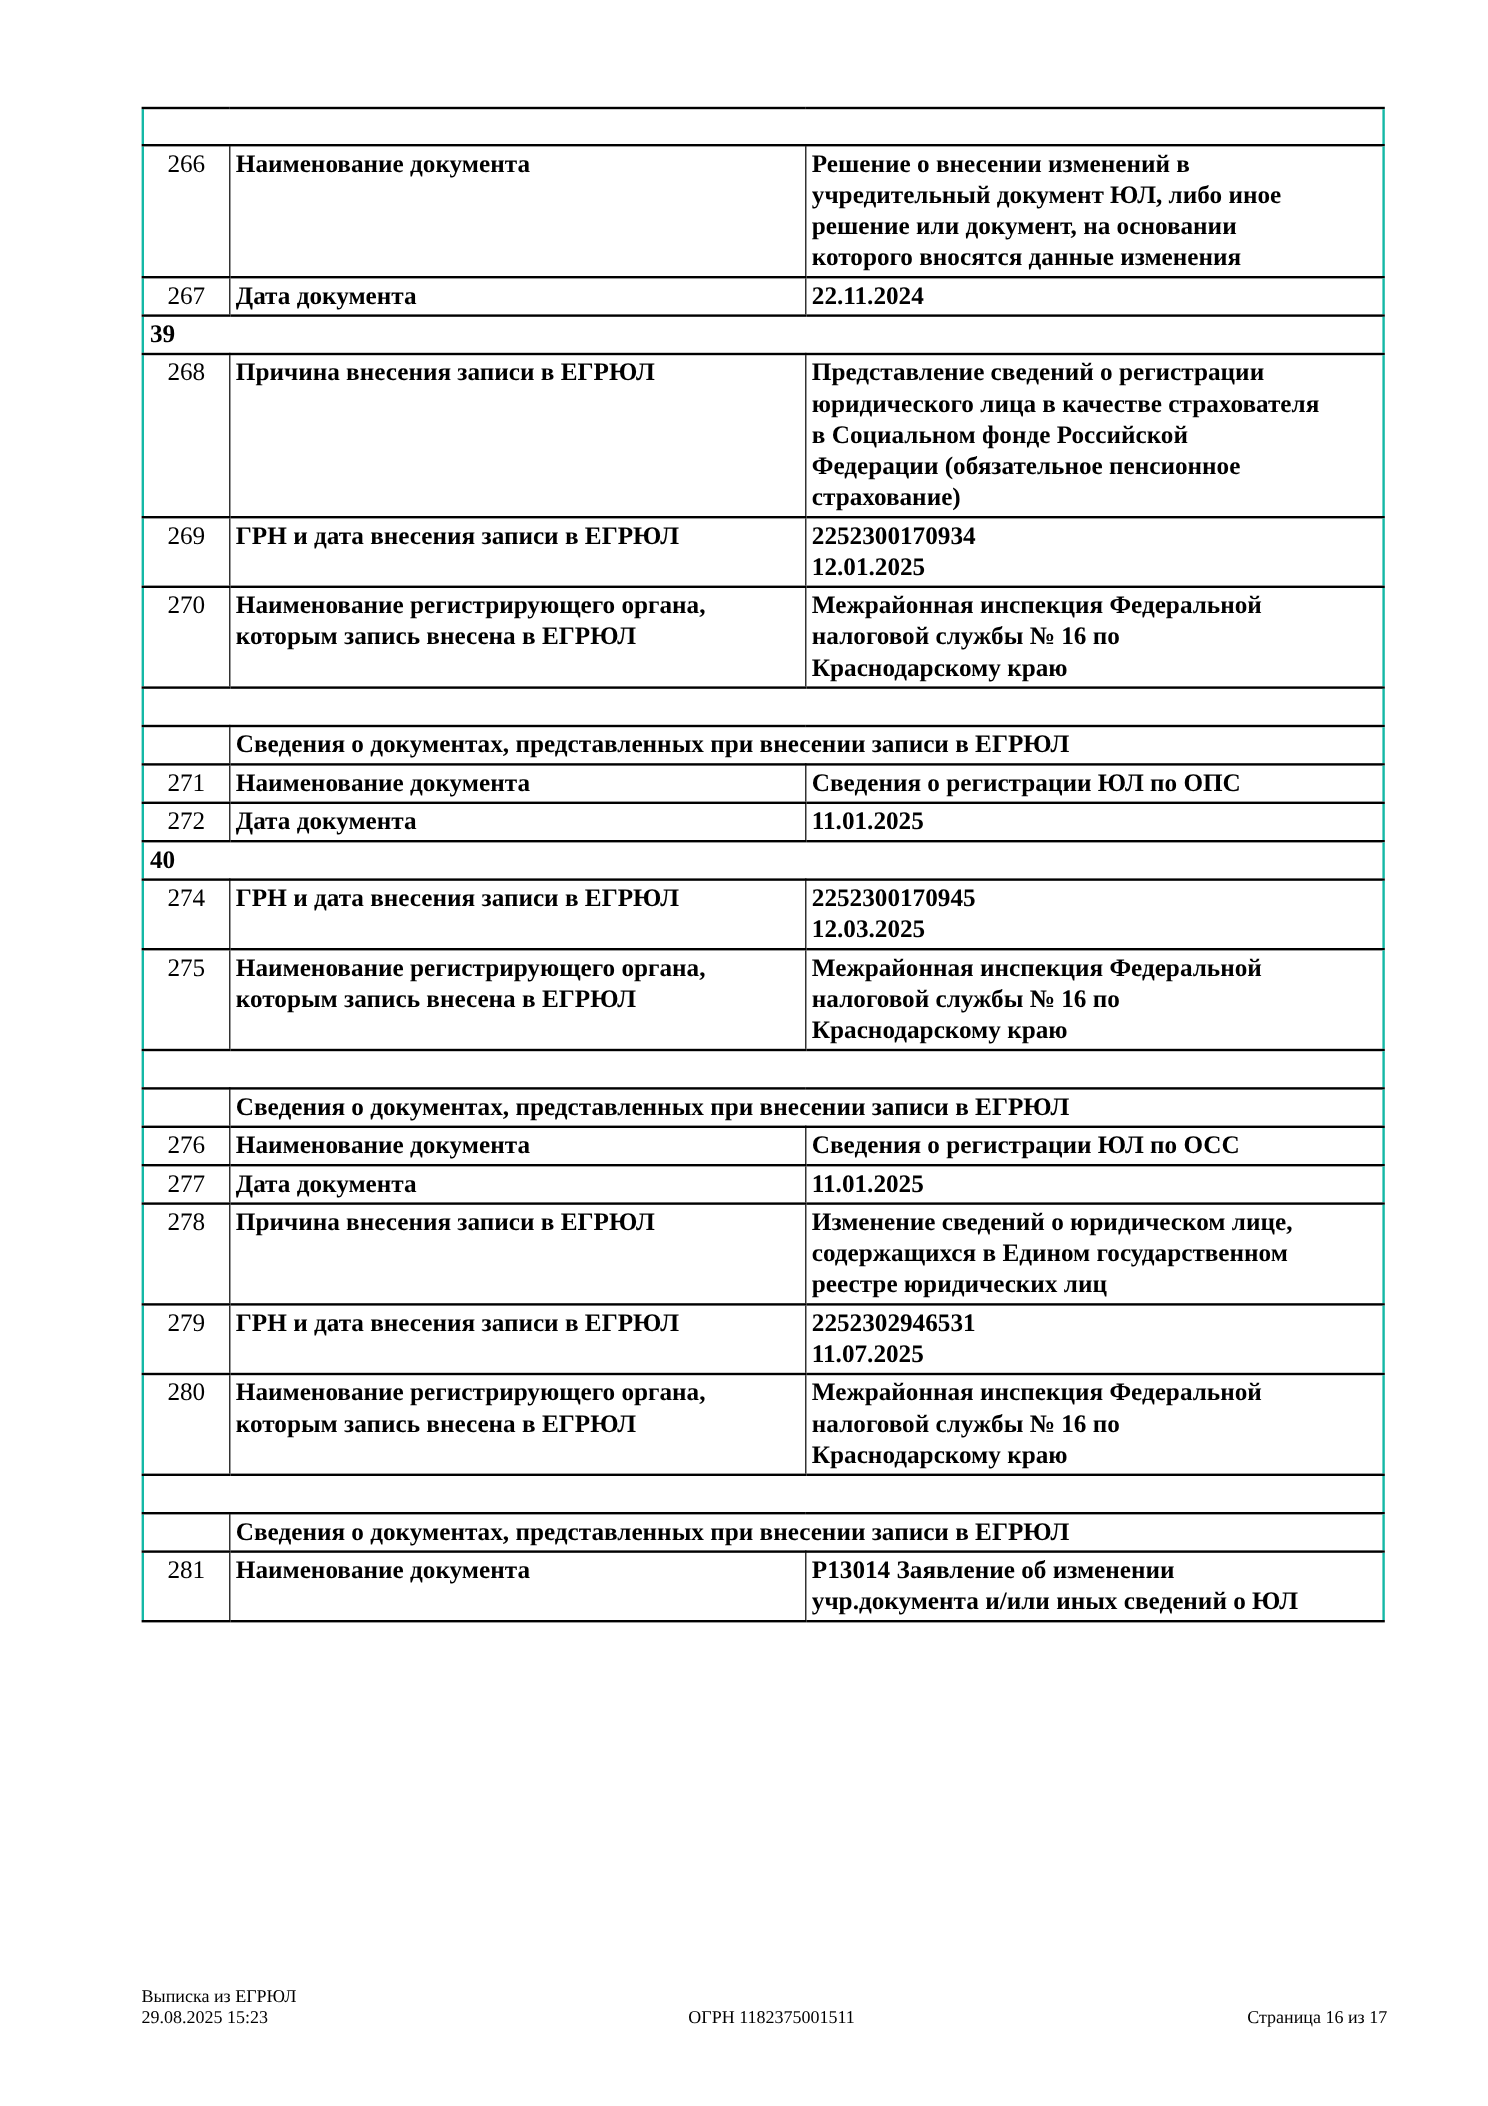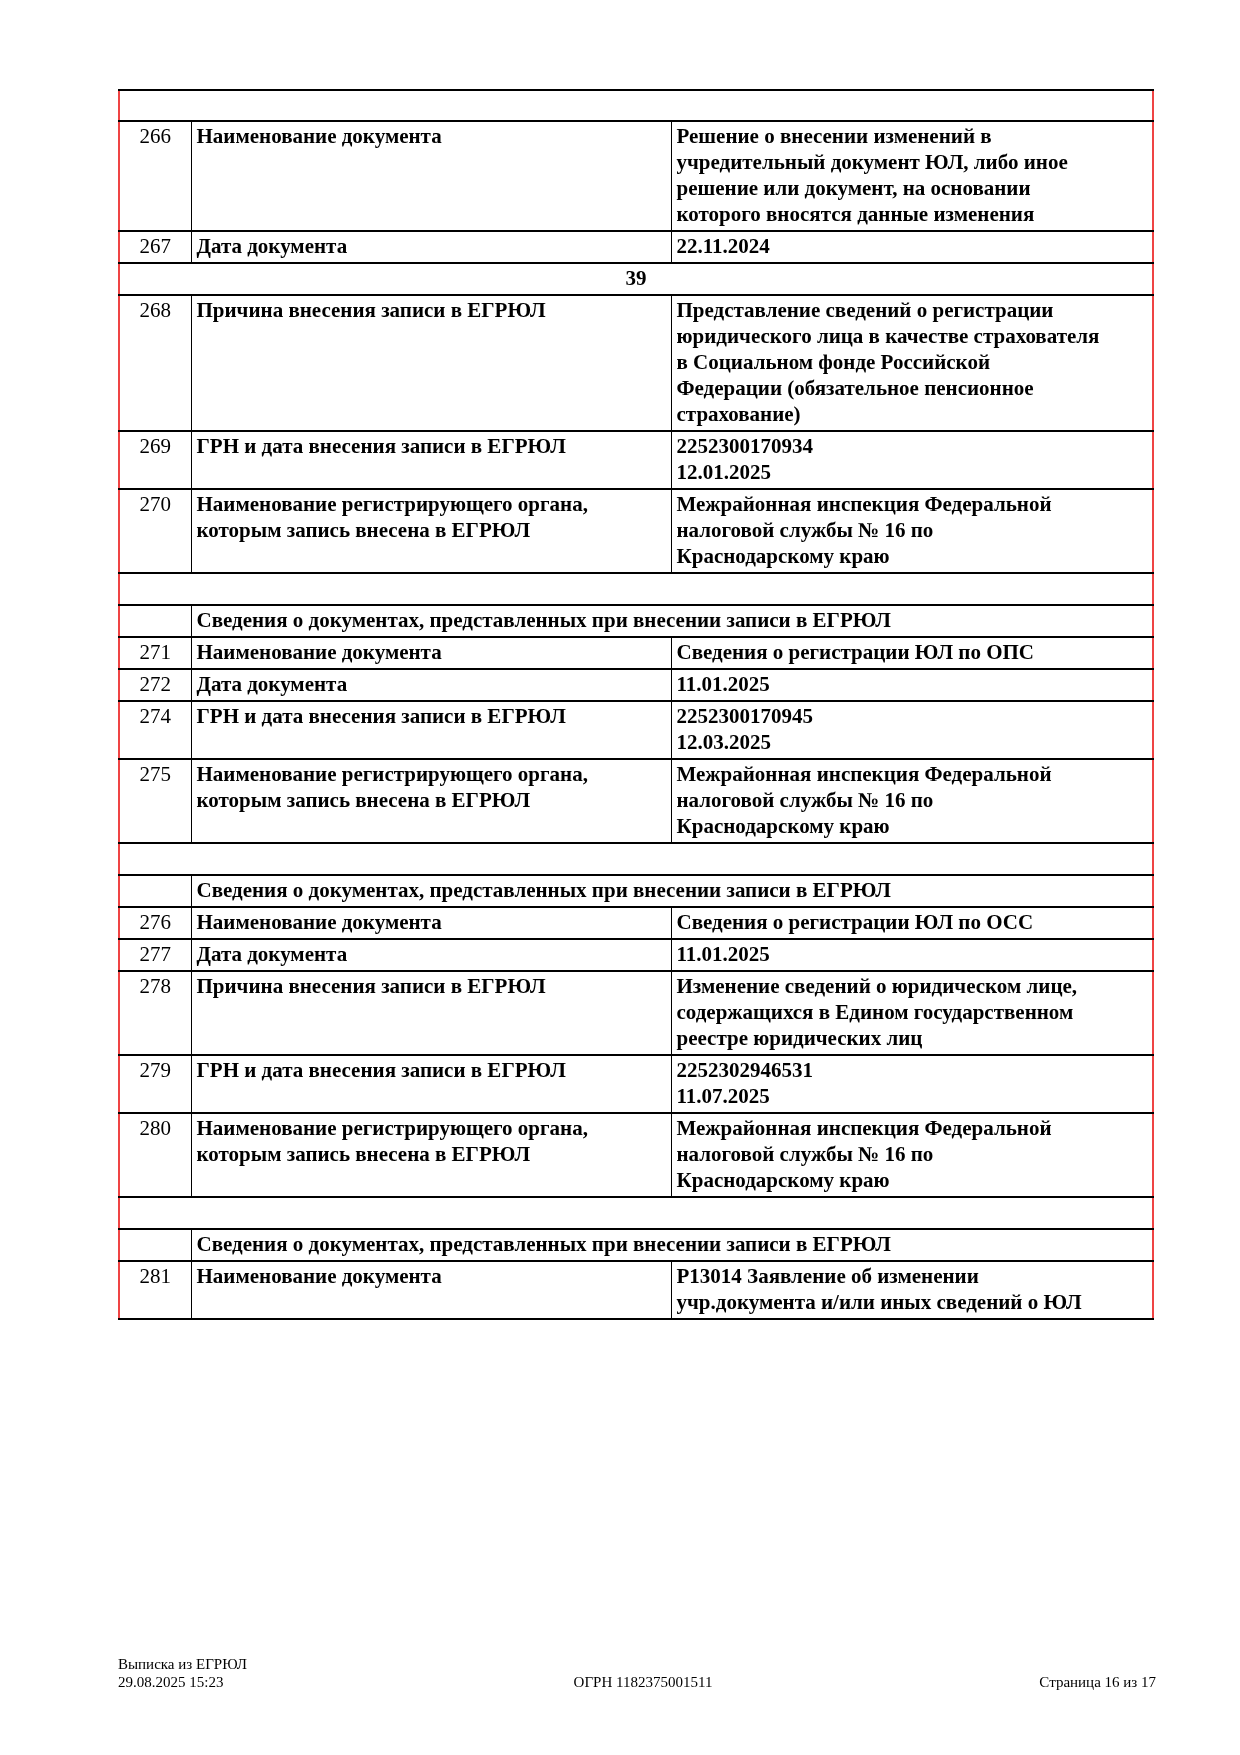--- a/index.html
+++ b/index.html
@@ -19,21 +19,21 @@
   table.egrul {
     position: absolute;
     left: 118px;
     top: 89px;
     width: 1034px;
     border-collapse: collapse;
     table-layout: fixed;
     font-size: 21px;
     line-height: 26px;
   }
-  table.egrul { border: 2px solid #ef4444; }
+  table.egrul { border: 2px solid #14b8a6; }
   table.egrul td {
     border: 2px solid #000;
     border-left-width: 1px;
     border-right-width: 1px;
     vertical-align: top;
     padding: 1px 5px 3px 5px;
     overflow: hidden;
   }
   td.c-num {
     text-align: center;
@@ -41,21 +41,20 @@
     padding-right: 1px;
   }
   td.c-label, td.c-value, td.c-docheader {
     white-space: pre-line;
     text-align: left;
     font-weight: bold;
   }
   tr.spacer td { height: 30px; padding: 0; }
   tr.toprow td { height: 29px; padding: 0; }
   td.c-section {
-    text-align: center;
     font-weight: bold;
   }
   .footer {
     position: absolute;
     left: 118px;
     top: 1655px;
     width: 1050px;
     height: 36px;
     font-size: 15px;
     line-height: 18px;
@@ -140,20 +139,23 @@
         <td class="c-label">Наименование документа</td>
         <td class="c-value">Сведения о регистрации ЮЛ по ОПС</td>
       </tr>
 
       <tr>
         <td class="c-num">272</td>
         <td class="c-label">Дата документа</td>
         <td class="c-value">11.01.2025</td>
       </tr>
 
+      <tr>
+        <td colspan="3" class="c-section">40</td>
+      </tr>
 
 
       <tr>
         <td class="c-num">274</td>
         <td class="c-label">ГРН и дата внесения записи в ЕГРЮЛ</td>
         <td class="c-value">2252300170945
 12.03.2025</td>
       </tr>
 
       <tr>

